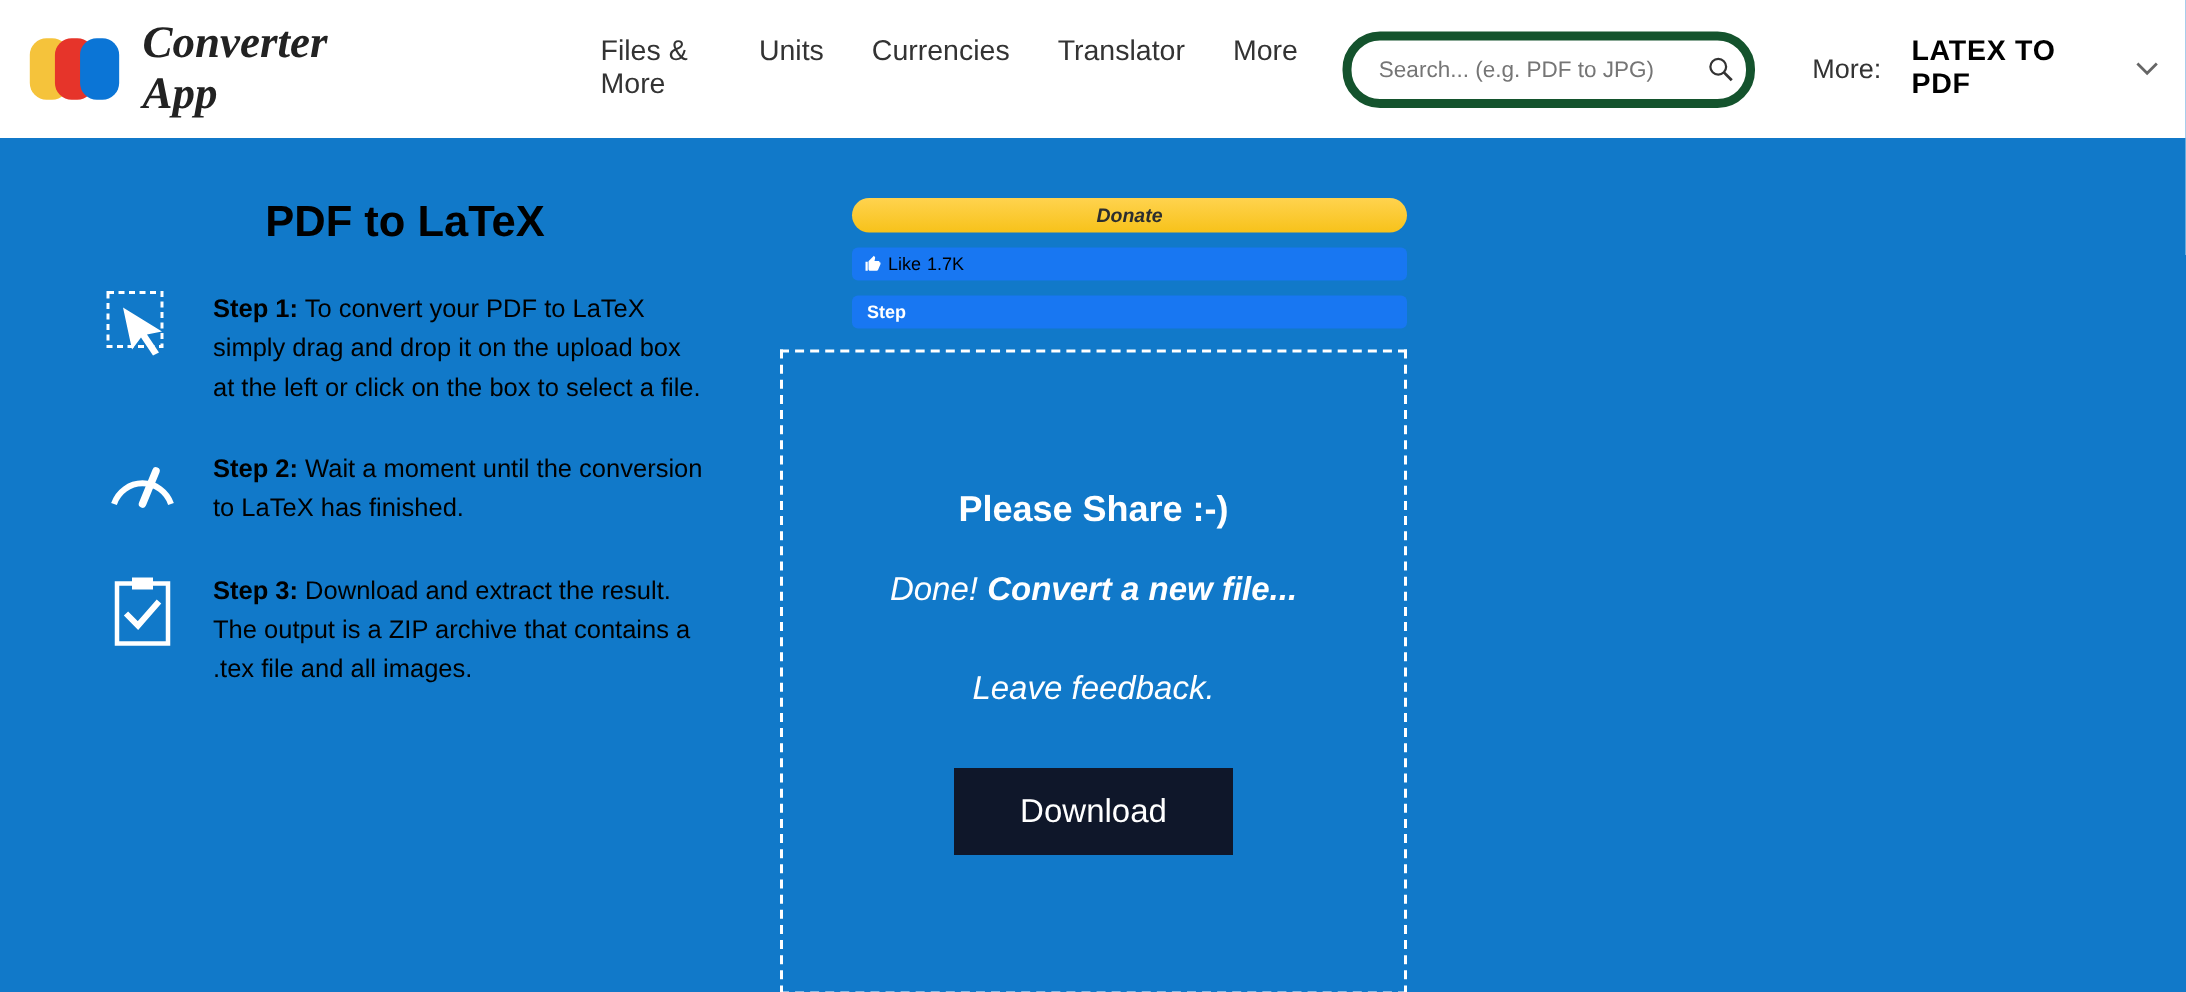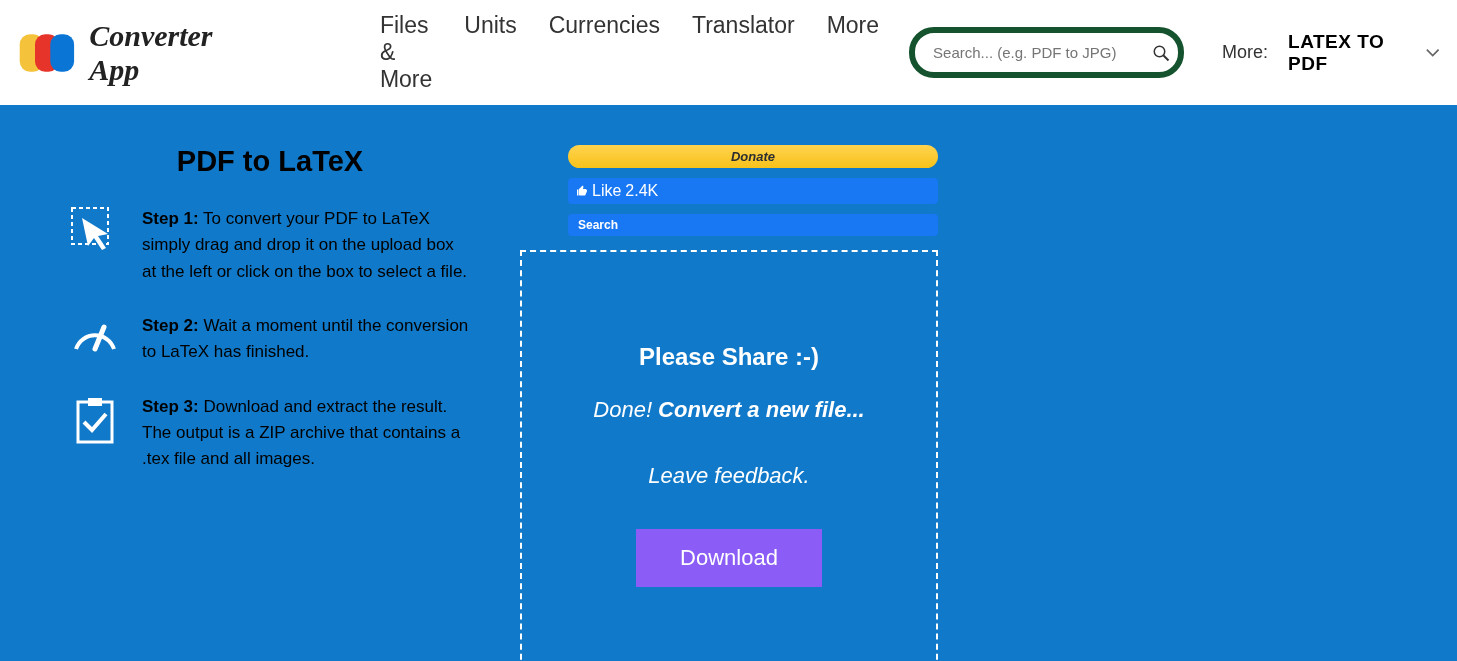--- a/index.html
+++ b/index.html
@@ -3,46 +3,46 @@
 <meta charset="utf-8">
 <style>
 * { margin: 0; padding: 0; box-sizing: border-box; }
 body { font-family: 'Segoe UI', Arial, sans-serif; background: #fff; width: 1457px; }
 .header { display: flex; align-items: center; padding: 12px 18px; background: #fff; gap: 8px; }
 .logo-wrap { display: flex; align-items: center; gap: 10px; }
 .logo-icon { width: 72px; height: 56px; position: relative; }
 .logo-icon svg { width: 100%; height: 100%; }
 .logo-text { font-family: 'Brush Script MT', cursive; font-size: 30px; font-weight: bold; font-style: italic; color: #222; }
 .nav { display: flex; gap: 32px; margin-left: 130px; }
-.nav a { text-decoration: none; color: #333; font-size: 23px; font-weight: 500; }
+.nav a { text-decoration: none; color: #333; font-size: 19px; font-weight: 500; }
 .search-wrap { margin-left: 22px; position: relative; }
 .search-input { width: 275px; padding: 11px 40px 11px 18px; border: 6px solid #14532d; border-radius: 25px; font-size: 15px; color: #666; outline: none; }
 .search-icon { position: absolute; right: 14px; top: 50%; transform: translateY(-50%); width: 18px; height: 18px; }
 .more-label { margin-left: 30px; font-size: 18px; color: #333; }
 .more-link { margin-left: 12px; font-size: 19px; font-weight: 700; color: #000; text-decoration: none; letter-spacing: 0.5px; display: flex; align-items: center; gap: 19px; }
 .more-chevron { width: 16px; height: 10px; }
 .hero { background: #1179c9; padding: 40px 70px 60px; display: flex; gap: 50px; min-height: 565px; }
 .left-col { width: 400px; color: #000000; }
 .page-title { font-size: 29px; font-weight: 700; text-align: center; margin-bottom: 28px; }
 .step { display: flex; gap: 22px; margin-bottom: 28px; }
 .step-icon { width: 50px; height: 50px; flex-shrink: 0; display: flex; align-items: center; justify-content: center; }
 .step-text { font-size: 17px; line-height: 1.55; }
 .step-label { font-weight: 700; }
 .right-col { margin-left: 0; }
 .social-row { display: flex; gap: 10px; margin-bottom: 14px; margin-left: 48px; flex-direction: column; }
 .donate-btn { background: linear-gradient(#ffd34e, #f7c21a); color: #2c2e2f; font-weight: 700; font-size: 13px; padding: 4px 18px; border-radius: 14px; border: none; font-style: italic; cursor: pointer; }
-.fb-like { background: #1877f2; color: #ffffff; font-size: 16px; padding: 4px 8px; border-radius: 4px; display: flex; align-items: center; gap: 4px; cursor: pointer; }
+.fb-like { background: #1877f2; color: #000000; font-size: 12px; padding: 4px 8px; border-radius: 4px; display: flex; align-items: center; gap: 4px; cursor: pointer; }
 .fb-share { background: #1877f2; color: #fff; font-size: 12px; padding: 4px 10px; border-radius: 4px; font-weight: 600; cursor: pointer; }
 .drop-box { width: 418px; height: 430px; border: 2px dashed #fff; display: flex; flex-direction: column; align-items: center; justify-content: center; gap: 26px; color: #fff; text-align: center; padding: 20px; }
 .share-title { font-size: 24px; font-weight: 700; }
 .done-line { font-size: 22px; font-style: italic; }
 .done-text { font-weight: 400; }
 .convert-link { font-weight: 700; cursor: pointer; }
 .feedback { font-size: 22px; font-style: italic; cursor: pointer; margin-top: 14px; }
-.download-btn { background: #8b5cf6; color: #fff; font-size: 22px; font-weight: 500; padding: 16px 44px; border: none; cursor: pointer; margin-top: 14px; }
+.download-btn { background: #0f172a; color: #fff; font-size: 22px; font-weight: 500; padding: 16px 44px; border: none; cursor: pointer; margin-top: 14px; }
 </style>
 </head>
 <body>
 
 <div class="header">
   <div class="logo-wrap">
     <div class="logo-icon">
       <svg viewBox="0 0 72 56">
         <rect x="2" y="6" width="28" height="44" rx="12" fill="#f5c33b"></rect>
         <rect x="20" y="6" width="28" height="44" rx="12" fill="#e6342a"></rect>
@@ -117,23 +117,23 @@
   </div>
 
   <div class="right-col">
     <div class="social-row">
       <button class="donate-btn">Donate</button>
       <div class="fb-like">
         <svg width="12" height="12" viewBox="0 0 24 24">
             <path fill="#fff" d="M2 21h3V9H2v12zm19-11c0-1.1-.9-2-2-2h-5l.9-4.3c0-.4-.1-.8-.4-1.1L13.2 1 6.6 7.6C6.2 8 6 8.5 6 9v10c0 1.1.9 2 2 2h9c.8 0 1.5-.5 1.8-1.2l3-7c.1-.3.2-.5.2-.8v-2z"></path>
           </svg>
         <span>Like</span>
-        <span>2.4K</span>
+        <span>1.7K</span>
       </div>
-      <div class="fb-share">Search</div>
+      <div class="fb-share">Step</div>
     </div>
 
     <div class="drop-box">
       <div class="share-title">Please Share :-)</div>
       <div class="done-line">
         <span class="done-text">Done! </span><span class="convert-link">Convert a new file...</span>
       </div>
       <div class="feedback">Leave feedback.</div>
       <button class="download-btn">Download</button>
     </div>

